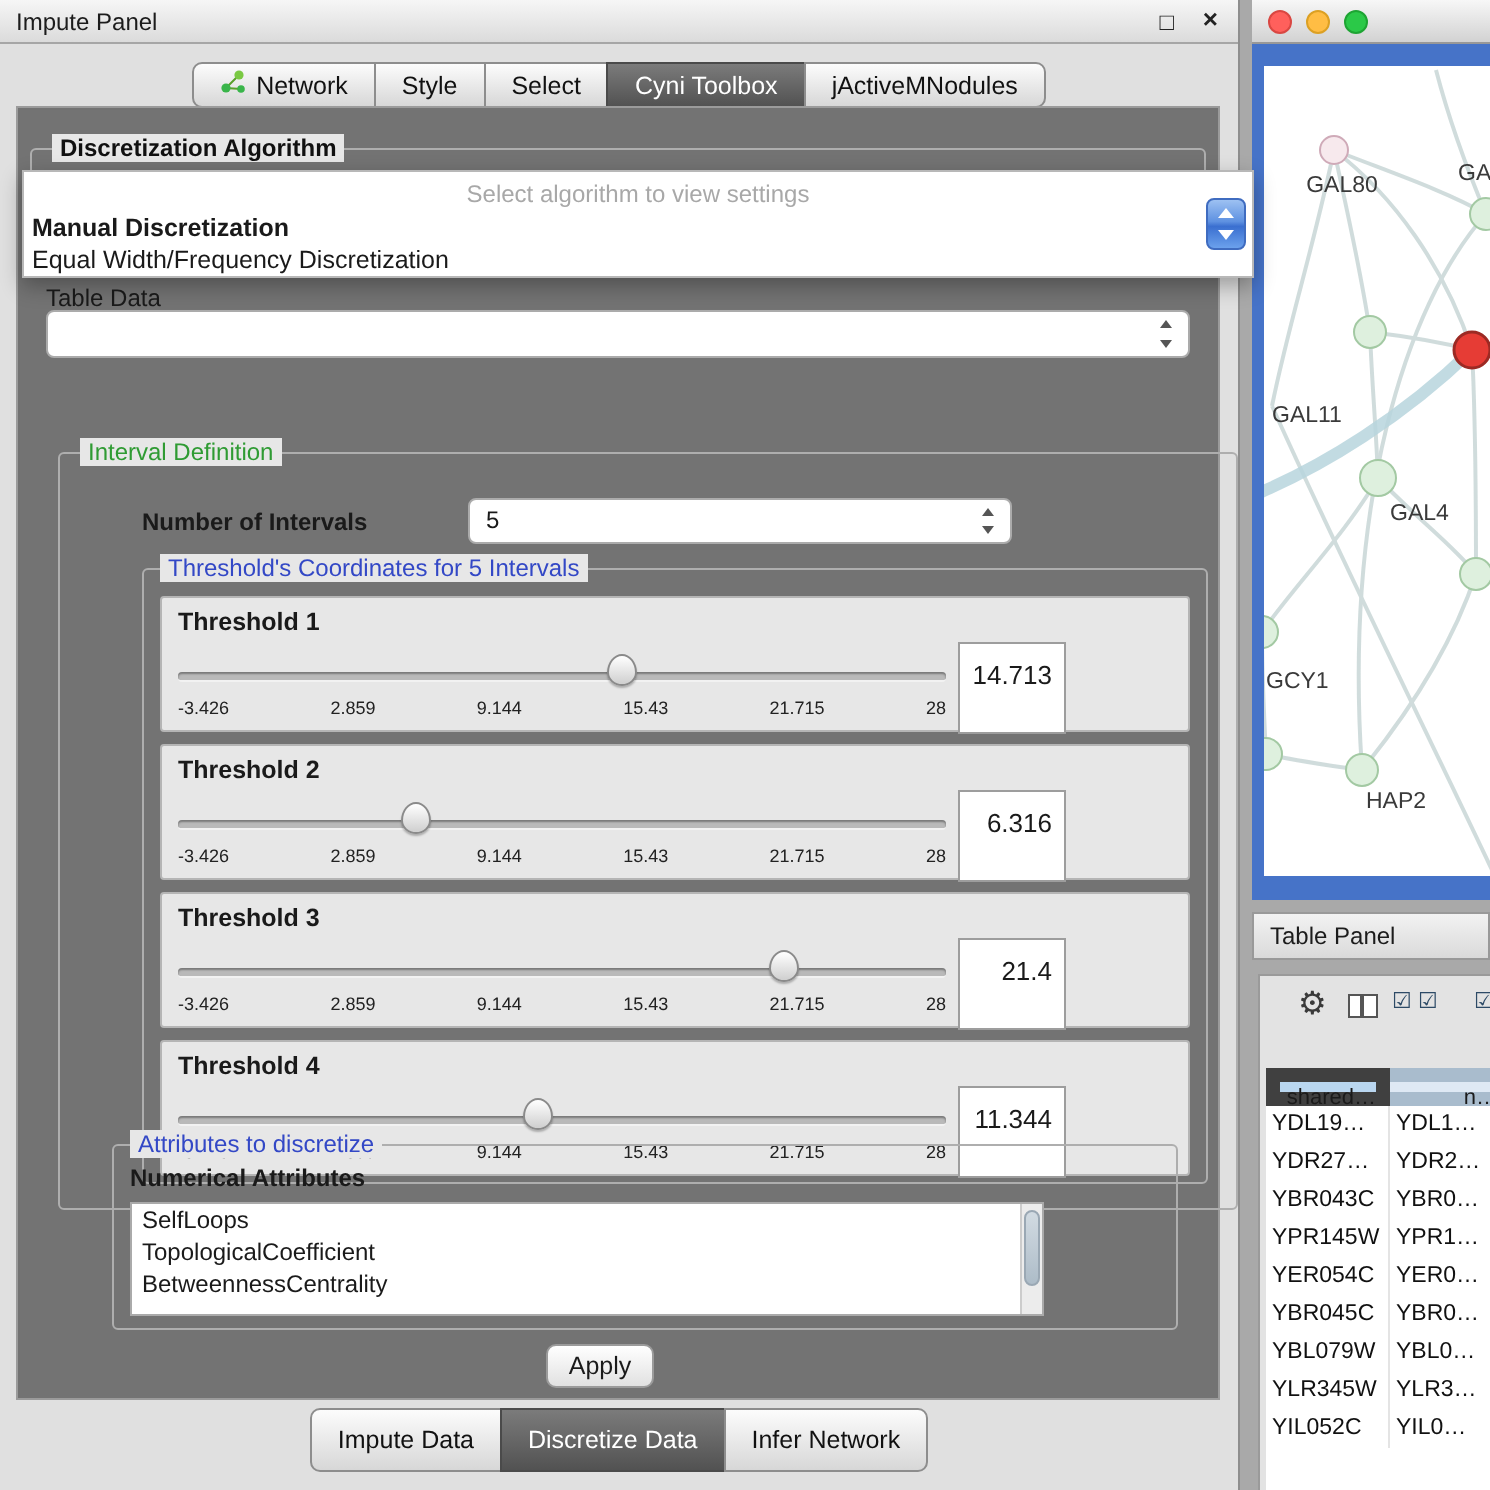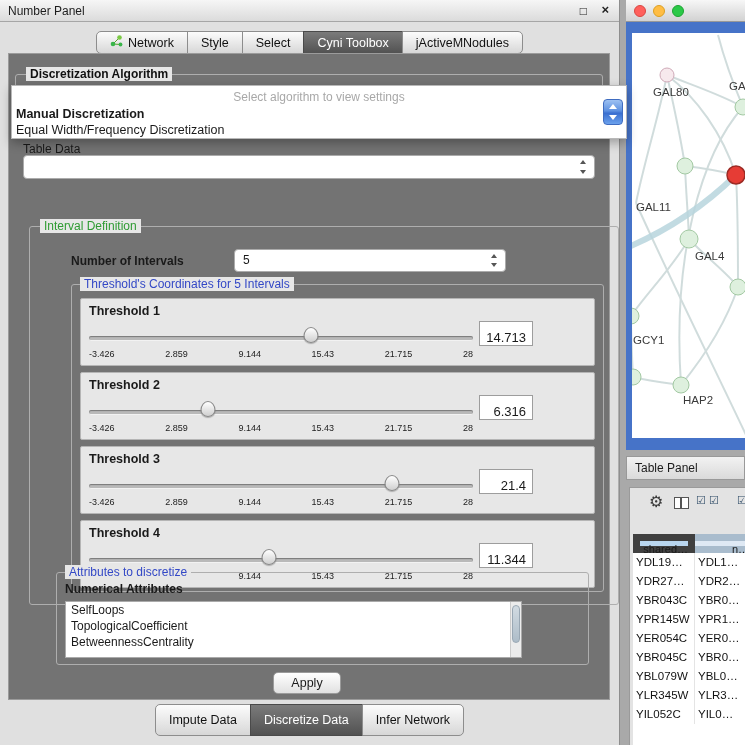--- a/index.html
+++ b/index.html
@@ -67,35 +67,35 @@
 
   .th-panel{position:absolute;left:8px;width:515px;height:68px;border:1px solid #b5b5b5;border-radius:2px;background:#e7e7e7;box-sizing:border-box;}
   .th-label{position:absolute;left:8px;top:5px;font-weight:bold;font-size:12.5px;}
   .slider{position:absolute;left:8px;top:26px;width:384px;height:38px;}
   .track{position:absolute;left:0;right:0;top:11px;height:4px;background:#b9b9b9;border-radius:2px;
          box-shadow:inset 0 1px 1px rgba(0,0,0,0.35);border-bottom:1px solid #f2f2f2;}
   .thumb{position:absolute;top:2px;width:15px;height:16px;transform:translateX(-50%);
          background:linear-gradient(#ffffff,#cfcfcf);border:1px solid #8a8a8a;box-sizing:border-box;
          border-radius:50% 50% 50% 50% / 58% 58% 42% 42%;box-shadow:0 1px 1px rgba(0,0,0,0.25);}
   .ticks{position:absolute;left:0;right:0;top:24px;display:flex;justify-content:space-between;font-size:9px;color:#222;}
-  .valbox{position:absolute;left:398px;top:22px;width:54px;height:25px;background:#fff;border:1px solid #9d9d9d;
+  .valbox{position:absolute;left:398px;top:22px;width:54px;height:46px;background:#fff;border:1px solid #9d9d9d;
           box-sizing:border-box;font-size:13px;text-align:right;line-height:31px;padding-right:6px;}
 
   
   #attr-group{left:47px;top:518px;width:533px;height:93px;}
   #attr-group > .group-title{color:#3348c6;left:8px;}
   #na-label{position:absolute;left:8px;top:9px;font-weight:bold;font-size:12px;}
   #attr-list{position:absolute;left:8px;top:28px;width:457px;height:57px;background:#fff;border:1px solid #aaa;
              box-sizing:border-box;overflow:hidden;}
   #attr-list .list-item{font-size:12px;line-height:16px;padding-left:5px;white-space:nowrap;}
   #attr-scroll{position:absolute;right:0;top:0;bottom:0;width:11px;background:#ececec;border-left:1px solid #ccc;box-sizing:border-box;}
   #attr-scroll .sthumb{position:absolute;left:1px;top:3px;width:8px;height:38px;border-radius:4px;
              background:linear-gradient(#d2dbe2,#adbcc8);border:1px solid #9aa8b4;box-sizing:border-box;}
 
-  #apply-btn{position:absolute;left:264px;top:618px;width:68px;height:22px;background:linear-gradient(#ffffff,#e1e1e1);
+  #apply-btn{position:absolute;left:264px;top:618px;width:54px;height:22px;background:linear-gradient(#ffffff,#e1e1e1);
              border:1px solid #9b9b9b;border-radius:5px;box-sizing:border-box;text-align:center;line-height:20px;font-size:12.5px;}
 
   #cp-bottom-tabs{top:704px;height:22px;}
   #cp-bottom-tabs .tab{height:32px;}
 
   
   #net-window{position:absolute;left:626px;top:0;width:119px;height:450px;overflow:hidden;background:#4673c8;}
   #net-titlebar{position:absolute;left:0;top:0;width:100%;height:22px;background:linear-gradient(#f7f7f7,#d2d2d2);
                 border-bottom:1px solid #989898;box-sizing:border-box;display:flex;align-items:center;gap:7px;padding-left:8px;}
   .light{width:12px;height:12px;border-radius:50%;box-sizing:border-box;}
@@ -124,21 +124,21 @@
   .trow{display:flex;height:19px;}
   .tcell{box-sizing:border-box;font-size:11.5px;line-height:19px;padding-left:3px;white-space:nowrap;overflow:hidden;color:#111;}
   .tcell.c1{width:62px;border-right:1px solid #e4e4e4;}
   .tcell.c2{width:61px;}
 </style>
 </head>
 <body>
 
 <div id="control-panel">
   <div id="cp-titlebar">
-    <span id="cp-title">Number Panel</span>
+    <span id="cp-title">Impute Panel</span>
     <span id="cp-float" class="win-btn">□</span>
     <span id="cp-close" class="win-btn">×</span>
   </div>
 
   <div id="cp-tabs" class="tabs-row">
     <div class="tab first">
       <span>
         <svg width="13" height="12" viewBox="0 0 13 12">
             <path d="M3 9 L9.5 2.5 M3 9 L10.5 9.5" stroke="#5aa02c" stroke-width="1" fill="none"></path>
             <circle cx="3" cy="9" r="2.3" fill="#39b54a"></circle>

